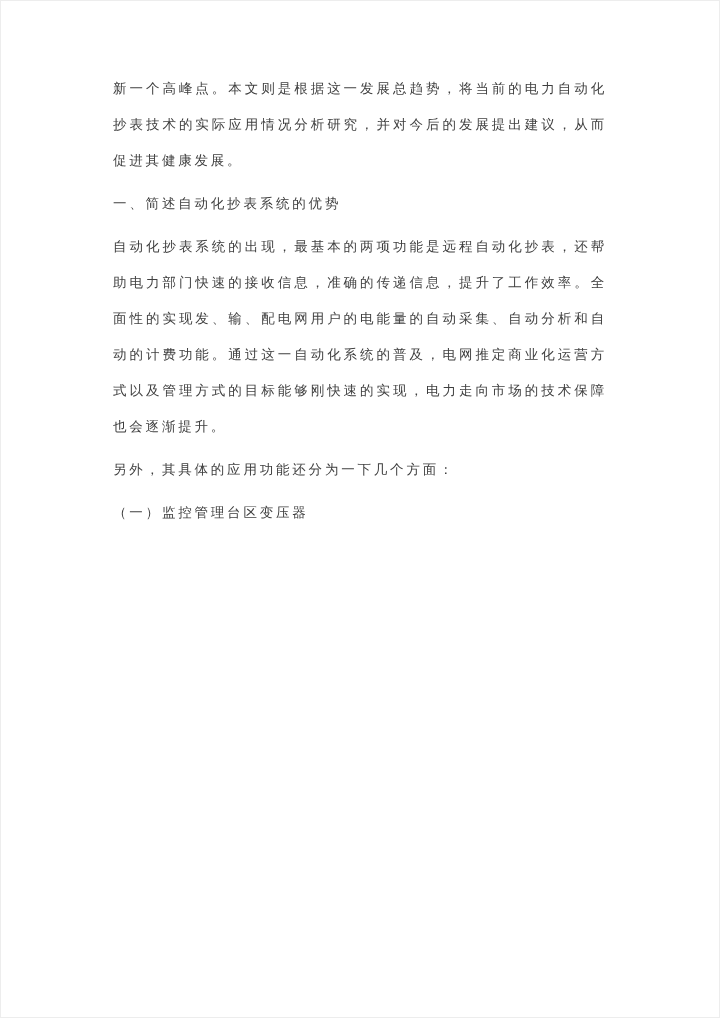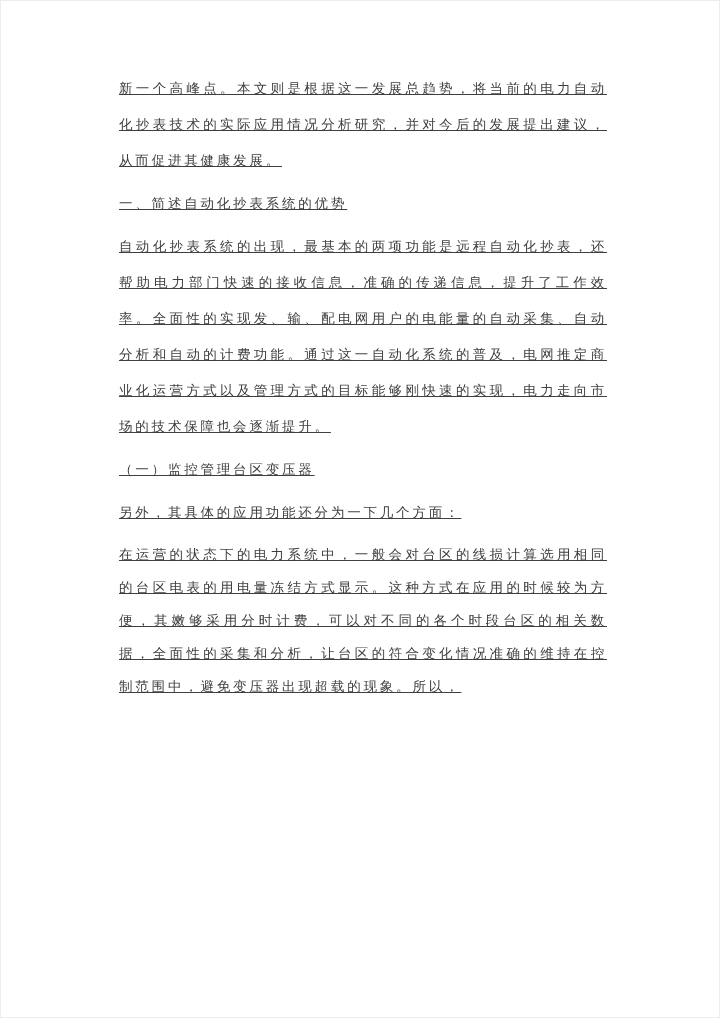--- a/index.html
+++ b/index.html
@@ -12,29 +12,28 @@
     position: relative;
     width: 720px;
     height: 1018px;
     background: #ffffff;
     border: 1px solid #ededed;
     padding: 70px 112px 0 112px;
     overflow: hidden;
     font-family: "Liberation Sans", "DejaVu Sans", sans-serif;
   }
   .para {
-    margin: 0 0 7px 6px;
+    margin: 0 0 7px 0;
     font-size: 13.5px;
     line-height: 36px;
     letter-spacing: 2.8px;
     color: #3f3f3f;
     text-align: justify;
     text-justify: inter-character;
     word-break: break-all;
-    text-decoration: underline;
   }
   .heading {
     
     font-weight: normal;
   }
   .compact {
     line-height: 33px;
   }
 </style>
 </head>
@@ -42,18 +41,17 @@
 
 <div class="page">
   <p class="para">新一个高峰点。本文则是根据这一发展总趋势，将当前的电力自动化抄表技术的实际应用情况分析研究，并对今后的发展提出建议，从而促进其健康发展。</p>
 
   <p class="para heading">一、简述自动化抄表系统的优势</p>
 
   <p class="para">自动化抄表系统的出现，最基本的两项功能是远程自动化抄表，还帮助电力部门快速的接收信息，准确的传递信息，提升了工作效率。全面性的实现发、输、配电网用户的电能量的自动采集、自动分析和自动的计费功能。通过这一自动化系统的普及，电网推定商业化运营方式以及管理方式的目标能够刚快速的实现，电力走向市场的技术保障也会逐渐提升。</p>
 
 
 
+  <p class="para">另外，其具体的应用功能还分为一下几个方面：</p>
+
   <p class="para heading">（一）监控管理台区变压器</p>
 
-  <p class="para">另外，其具体的应用功能还分为一下几个方面：</p>
-
-  <p class="para compact">在运营的状态下的电力系统中，一般会对台区的线损计算选用相同的台区电表的用电量冻结方式显示。这种方式在应用的时候较为方便，其嫩够采用分时计费，可以对不同的各个时段台区的相关数据，全面性的采集和分析，让台区的符合变化情况准确的维持在控制范围中，避免变压器出现超载的现象。所以，</p>
 </div>
 
 </body></html>

